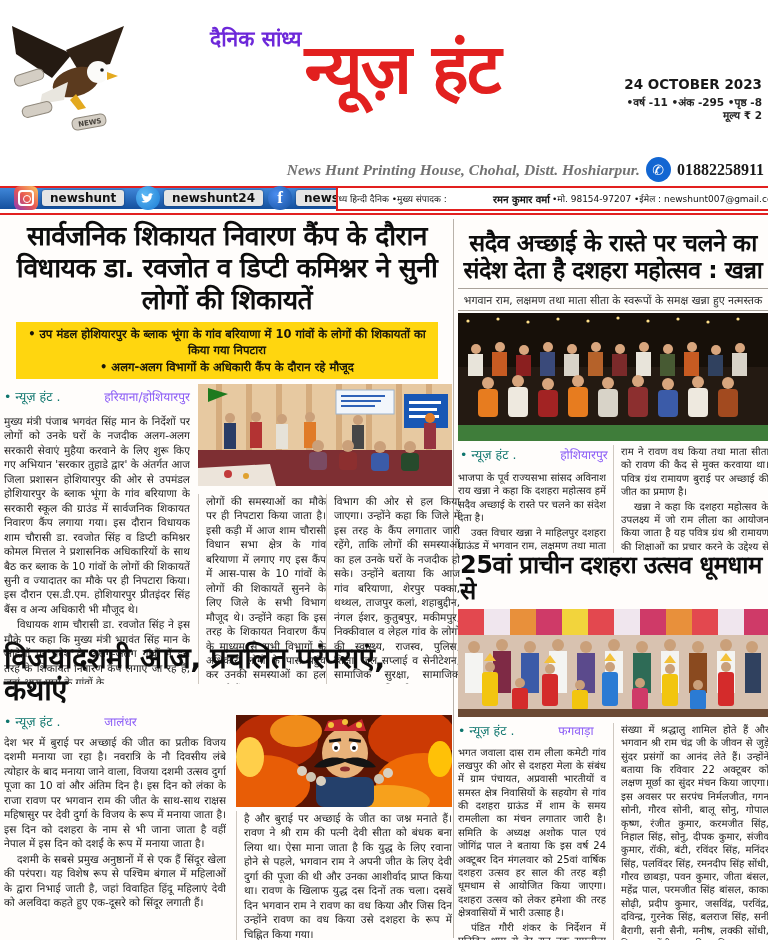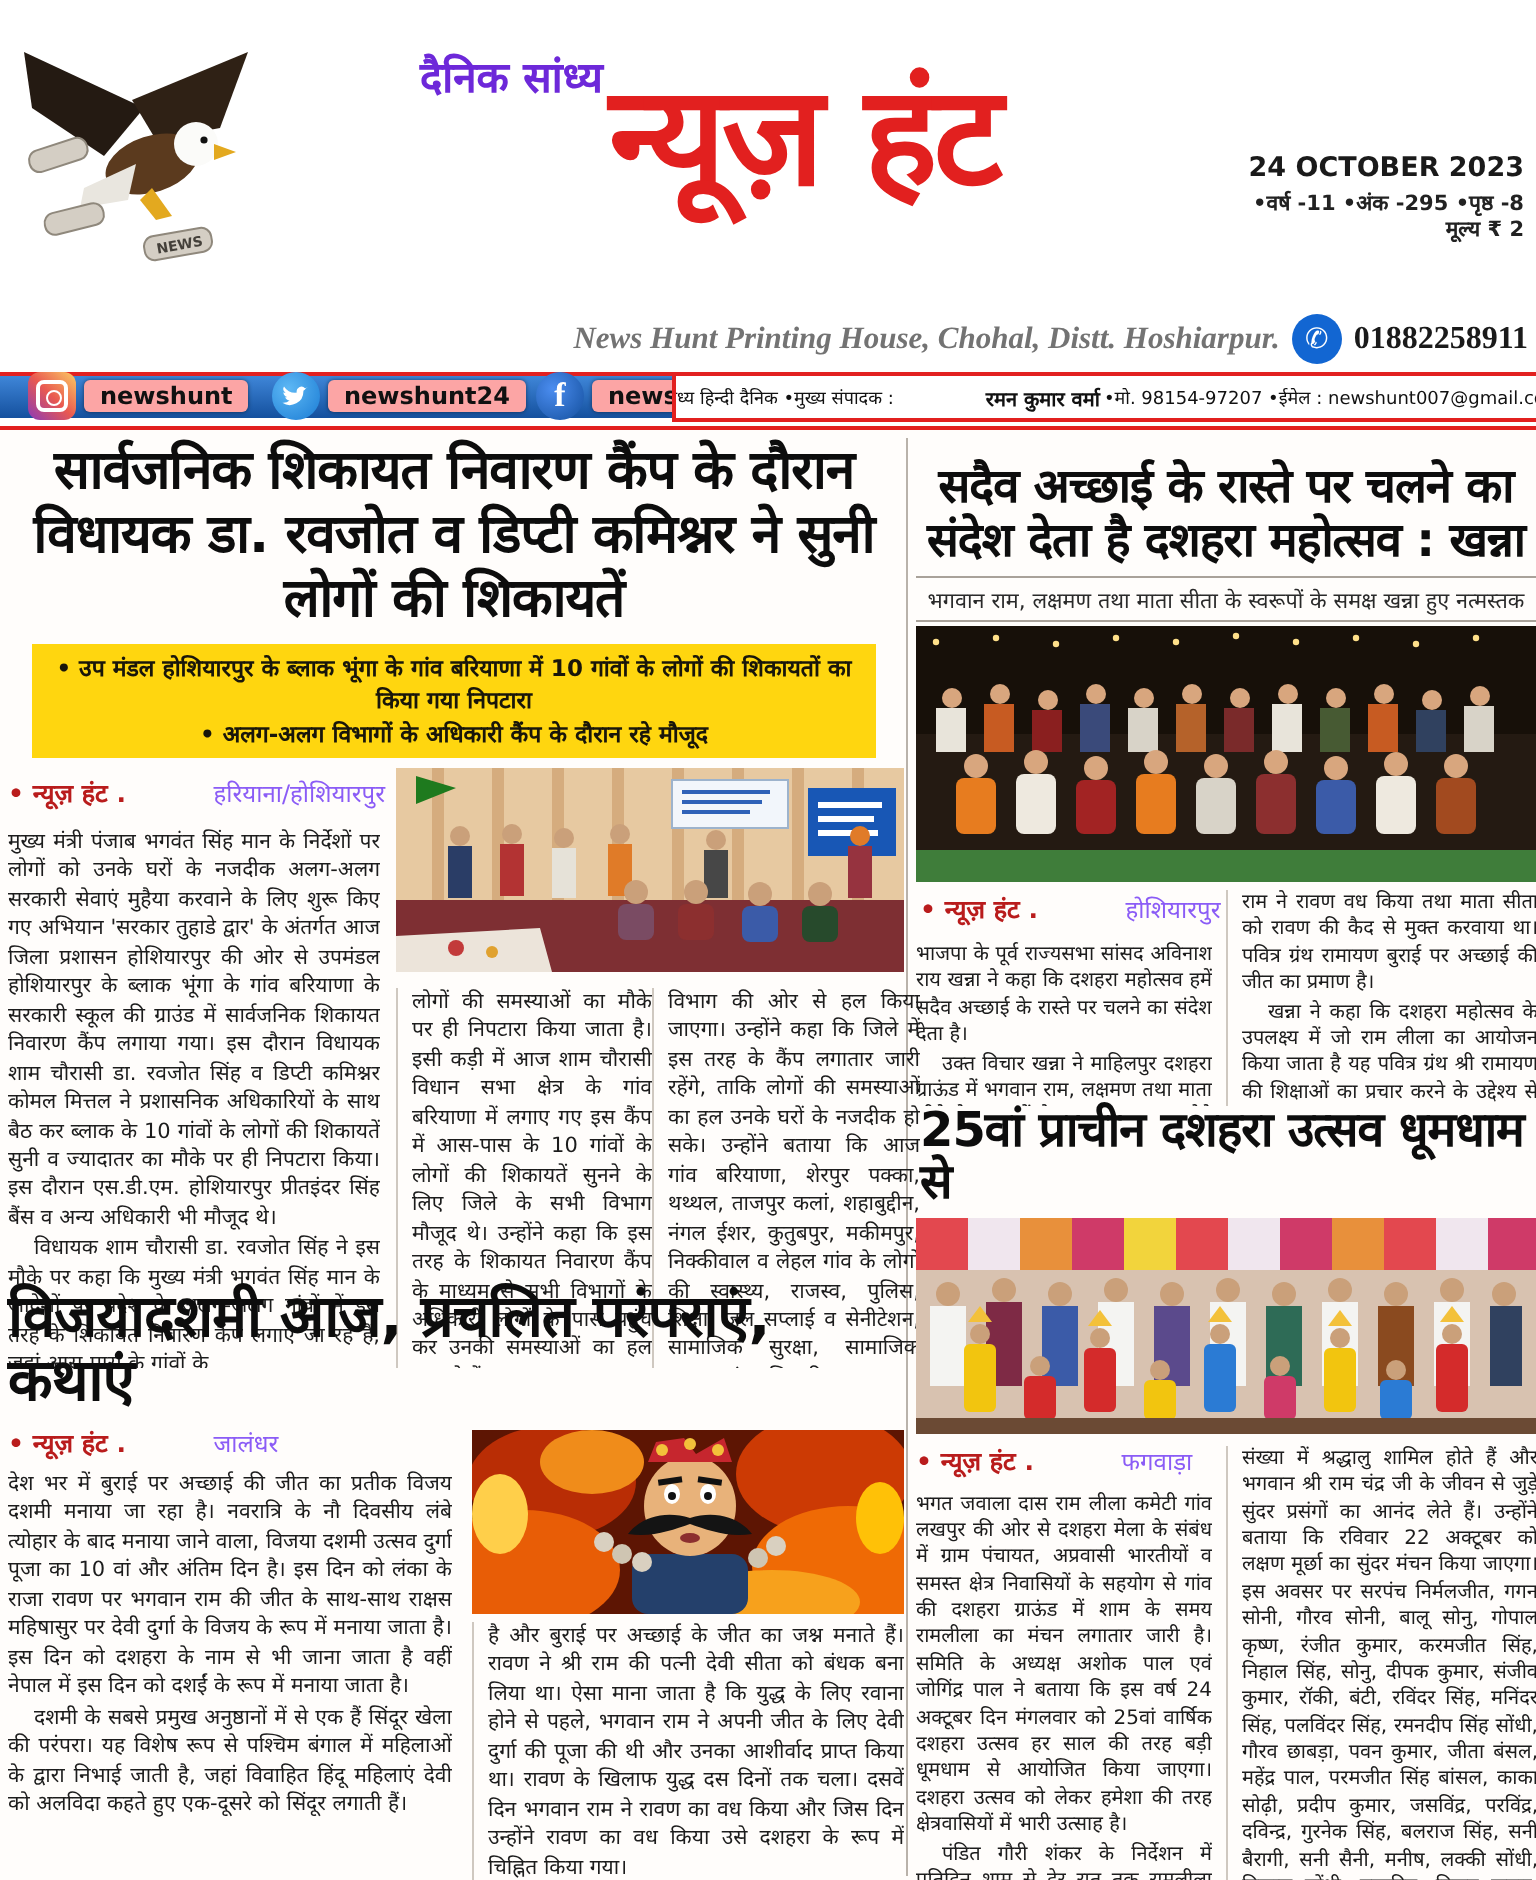--- a/index.html
+++ b/index.html
@@ -18,41 +18,41 @@
   .print-row{position:absolute;right:4px;top:157px;display:flex;align-items:center;gap:6px;}
   .print-house{font-family:"Liberation Serif","DejaVu Serif",serif;font-style:italic;font-weight:bold;
                font-size:15.5px;color:#737373;}
   .phone-circle{width:25px;height:25px;border-radius:50%;background:#1266d2;color:#fff;display:flex;
                 align-items:center;justify-content:center;font-size:14px;}
   .phone-num{font-size:16px;font-weight:bold;font-family:"Liberation Serif","DejaVu Serif",serif;}
   
   #strip{position:absolute;left:0;top:186px;width:768px;height:25px;}
   .strip-redline{position:absolute;left:0;top:0;width:768px;height:25px;border-top:2px solid #e2201f;border-bottom:2px solid #e2201f;background:#fff;}
   .strip-blue{position:absolute;left:0;top:2px;width:436px;height:21px;background:linear-gradient(#3f86d8,#14509e);}
-  .badge-label{position:absolute;top:4px;height:16px;background:#fca5a5;border-radius:3px;padding:0 8px;
+  .badge-label{position:absolute;top:4px;height:16px;background:#e5e5e5;border-radius:3px;padding:0 8px;
                font-size:12px;font-weight:bold;color:#111;display:flex;align-items:center;box-shadow:0 0 2px rgba(0,0,0,.5);}
   .icon-circle{position:absolute;top:0;width:24px;height:24px;border-radius:50%;display:flex;align-items:center;justify-content:center;}
   .ig-icon{position:absolute;top:0;width:24px;height:24px;border-radius:6px;
            background:linear-gradient(45deg,#8a3ab9,#e95950,#fccc63);display:flex;align-items:center;justify-content:center;}
   .ig-inner{width:12px;height:12px;border:2px solid #fff;border-radius:4px;position:relative;}
   .ig-inner:after{content:"";position:absolute;left:3px;top:3px;width:6px;height:6px;border:1.5px solid #fff;border-radius:50%;}
   .tw-icon{background:radial-gradient(circle at 35% 35%,#5db8f5,#1b7cd4);}
   .fb-icon{background:radial-gradient(circle at 35% 35%,#4b8df0,#14509e);color:#fff;
            font-family:"Liberation Serif",serif;font-weight:bold;font-size:17px;}
   .info-box{position:absolute;left:336px;top:0px;width:430px;height:21px;background:#fff;border:2px solid #e2201f;
             display:flex;align-items:center;justify-content:center;font-size:9px;white-space:nowrap;overflow:hidden;color:#111;}
   .info-box .ed{font-weight:bold;font-size:10px;padding:0 2px;margin-left:44px;}
   
   .hl{font-weight:800;color:#0d0d0d;margin:0;}
   .col{font-size:10.5px;line-height:1.38;text-align:justify;overflow:hidden;color:#1c1c1c;}
   .col p{margin:0;}
   .col p + p{text-indent:13px;margin-top:1px;}
   .rcol{font-size:10px;line-height:1.34;}
   .byline{font-size:12px;white-space:nowrap;}
-  .byline .bl{font-weight:bold;color:#b91c1c;font-size:12.5px;}
+  .byline .bl{font-weight:normal;color:#0f766e;font-size:12.5px;}
   .byline .bp{color:#8b5cf6;padding-left:40px;}
   .vrule{position:absolute;left:453px;top:219px;width:1px;height:719px;background:#b9b2aa;}
   .colrule{border-left:1px solid #cfc8c0;padding-left:7px;}
   
   #a1{position:absolute;left:2px;top:215px;width:450px;height:424px;}
   #a1 .hl{font-size:26.5px;line-height:1.2;text-align:center;margin-top:5px;letter-spacing:-0.5px;}
   .yellow-box{background:#ffd60f;margin:7px 14px 0 14px;padding:4px 8px;text-align:center;}
   .yellow-box p{margin:0;font-size:11.5px;font-weight:bold;color:#19160a;line-height:1.4;}
   .a1body{position:relative;height:300px;margin-top:5px;}
   .a1-byline{position:absolute;left:2px;top:4px;}

